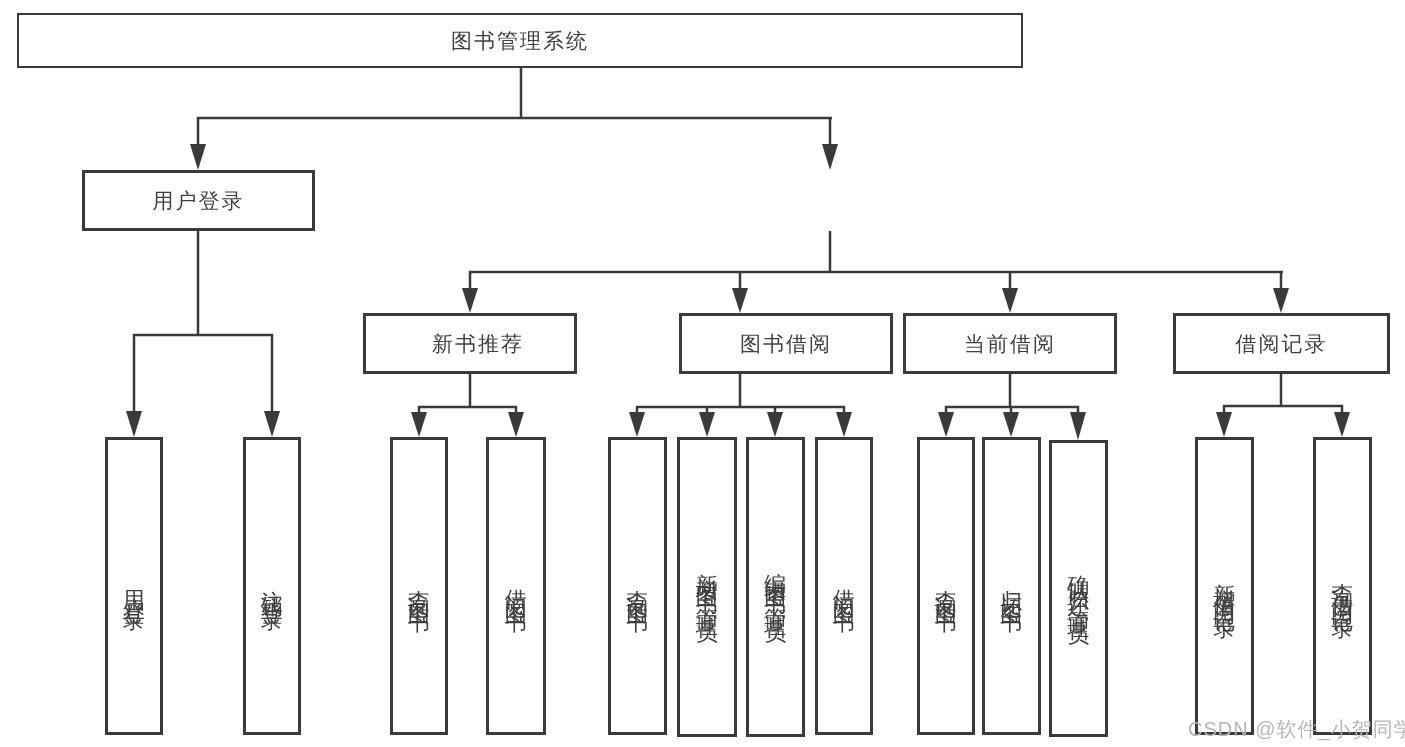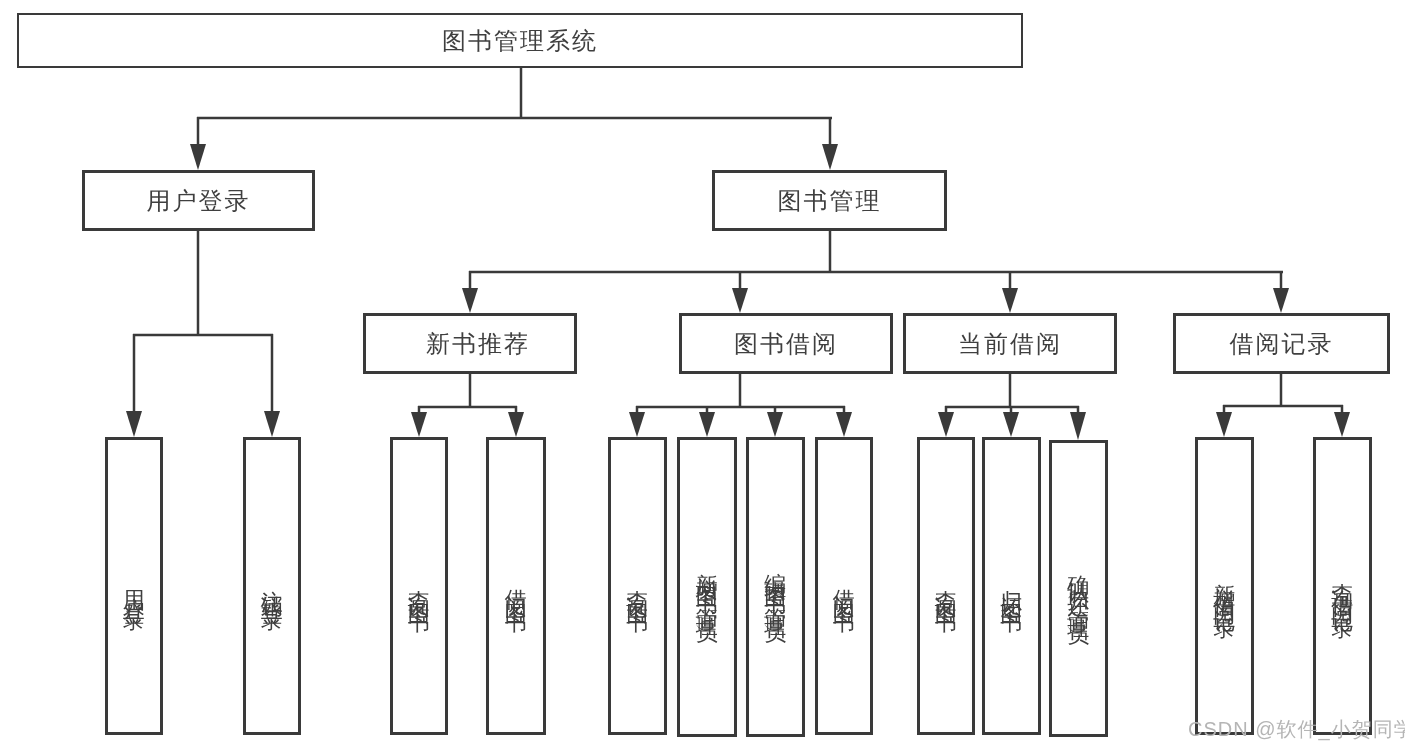--- a/index.html
+++ b/index.html
@@ -19,21 +19,21 @@
   .node{
     position:absolute;
     box-sizing:border-box;
     background:#fff;
     border:3px solid var(--line);
     display:flex;align-items:center;justify-content:center;
     color:var(--text);
   }
   .node.root{border-width:2px;}
   .hlabel{
-    font-size:24px;
+    font-size:21px;
     letter-spacing:2px;
     color:var(--text);
     white-space:nowrap;
   }
   .vbox .vlabel{
     writing-mode:vertical-rl;
     text-orientation:mixed;
     font-size:22px;
     letter-spacing:0.32em;
     color:var(--text);
@@ -118,23 +118,20 @@
     <polygon points="1334,412 1350,412 1342,437"></polygon>
   </svg>
 
   <div class="node root" style="left:17px;top:13px;width:1006px;height:55px;">
     <span class="hlabel">图书管理系统</span>
   </div>
 
   <div class="node" style="left:82px;top:170px;width:233px;height:61px;">
     <span class="hlabel">用户登录</span>
   </div>
-  <div class="node" style="left:712px;top:170px;width:235px;height:61px;">
-    <span class="hlabel">图书管理</span>
-  </div>
 
   <div class="node" style="left:363px;top:313px;width:214px;height:61px;padding-left:16px;">
     <span class="hlabel">新书推荐</span>
   </div>
   <div class="node" style="left:633px;top:313px;width:214px;height:61px;margin-left:46px;">
     <span class="hlabel">图书借阅</span>
   </div>
   <div class="node" style="left:903px;top:313px;width:214px;height:61px;">
     <span class="hlabel">当前借阅</span>
   </div>

